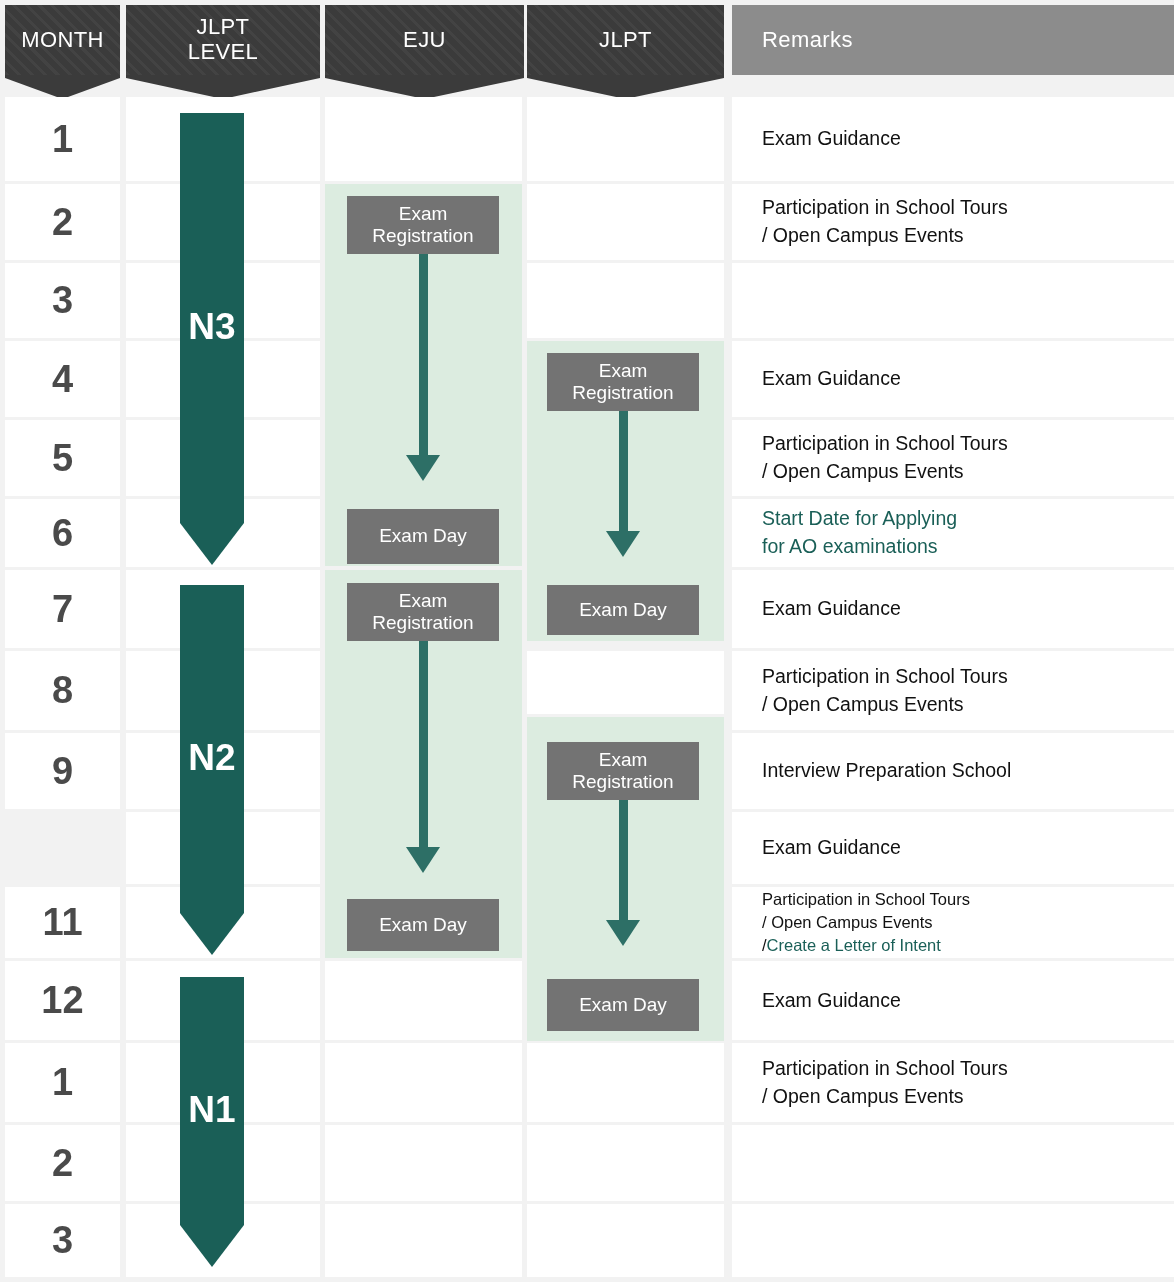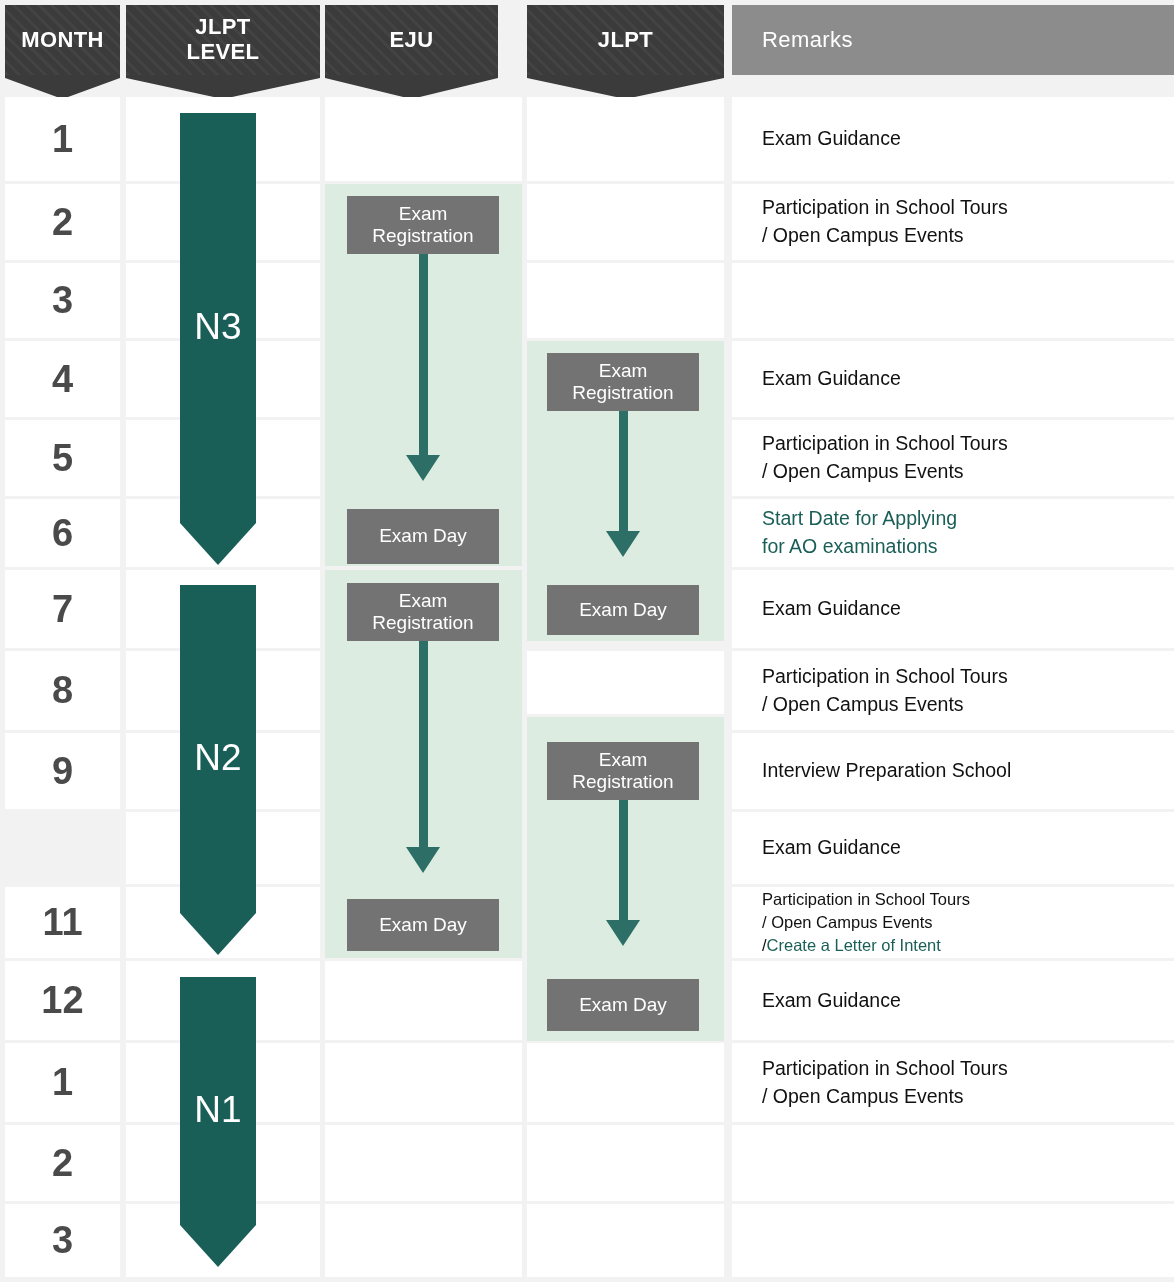--- a/index.html
+++ b/index.html
@@ -11,21 +11,21 @@
   }
   #board{position:relative;width:1174px;height:1282px;}
 
   
   .hdr{
     position:absolute;top:5px;height:70px;
     background:#3b3b3b;
     background-image:repeating-linear-gradient(45deg,
         rgba(255,255,255,.045) 0px, rgba(255,255,255,.045) 3px,
         rgba(0,0,0,0) 3px, rgba(0,0,0,0) 9px);
-    color:#fff;font-size:22px;font-weight:bold;
+    color:#fff;font-size:22px;font-weight:normal;
     display:flex;align-items:center;justify-content:center;
     text-align:center;line-height:1.12;letter-spacing:.4px;
   }
   .hdr .notch{
     position:absolute;left:0;right:0;top:70px;height:24px;
     background:#3b3b3b;
     clip-path:polygon(0 0,100% 0,100% 3px,50% 100%,0 3px);
   }
   .hdr.plain{background:#8c8c8c;background-image:none;
     justify-content:flex-start;padding-left:30px;font-weight:normal;font-size:22px;}
@@ -37,23 +37,23 @@
   .rm-cell{display:flex;align-items:center;padding-left:30px;
     font-size:19.5px;color:#111;line-height:1.42;}
   .rm-cell.sm{font-size:16.5px;line-height:1.38;}
   .teal{color:#1a5f57;}
 
   
   .band{position:absolute;background:#dcece0;}
 
   
   .lvl{
-    position:absolute;width:76px;background:#1a5f57;
+    position:absolute;width:64px;background:#1a5f57;
     clip-path:polygon(0 0,100% 0,100% calc(100% - 42px),50% 100%,0 calc(100% - 42px));
-    color:#fff;font-size:37px;font-weight:normal;
+    color:#fff;font-size:37px;font-weight:bold;
     display:flex;align-items:center;justify-content:center;
   }
   .lvl span{display:block;transform:translateY(-12px);}
 
   
   .box{
     position:absolute;background:#737373;color:#fff;
     display:flex;align-items:center;justify-content:center;
     text-align:center;font-size:19px;line-height:1.16;
   }
@@ -73,21 +73,21 @@
   </div>
 
   <div class="hdr" style="left:126px;width:194px;">
     <div>
       <div>JLPT</div>
       <div>LEVEL</div>
     </div>
     <div class="notch"></div>
   </div>
 
-  <div class="hdr" style="left:325px;width:173px;">
+  <div class="hdr" style="left:325px;width:199px;">
     <span>EJU</span>
     <div class="notch"></div>
   </div>
 
   <div class="hdr" style="left:527px;width:197px;">
     <span>JLPT</span>
     <div class="notch"></div>
   </div>
 
   <div class="hdr plain" style="left:732px;width:442px;">

